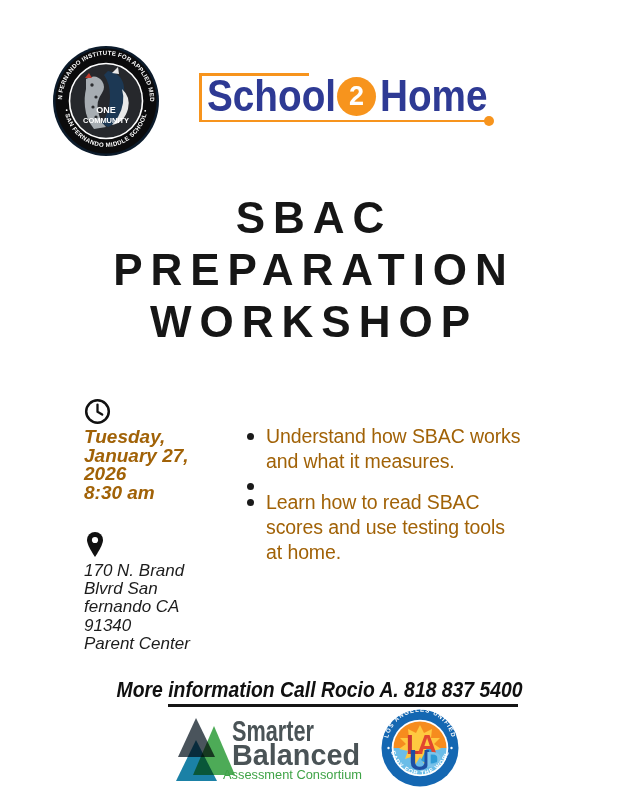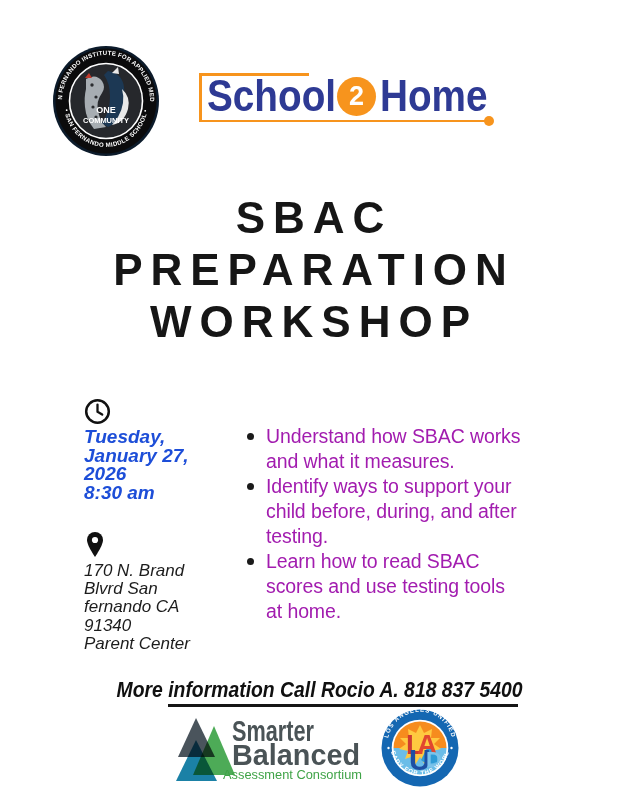--- a/index.html
+++ b/index.html
@@ -25,37 +25,37 @@
 
   
   .title{
     left:0;right:0;top:192px;text-align:center;color:#161616;
     font-size:44px;line-height:52px;font-weight:700;letter-spacing:8px;
     white-space:pre-line;padding-left:10px;
   }
 
   
   .datetime{
-    left:84px;top:428px;color:#1d4ed8;font-size:19px;line-height:18.5px;
+    left:84px;top:428px;color:#a16207;font-size:19px;line-height:18.5px;
     font-weight:700;font-style:italic;white-space:pre-line;
   }
   .address{
     left:84px;top:562px;color:#1c1c1c;font-size:17px;line-height:18.2px;
     font-style:italic;white-space:pre-line;
   }
 
   
   .bullets{left:244px;top:424px;width:316px;}
   .bullet-item{display:flex;align-items:flex-start;}
   .bullet-dot{
     flex:0 0 auto;width:7px;height:7px;border-radius:50%;background:#1a1a1a;
     margin:9px 12px 0 3px;
   }
   .bullet-text{
-    color:#a21caf;font-size:19.5px;line-height:25px;white-space:pre-line;
+    color:#a16207;font-size:19.5px;line-height:25px;white-space:pre-line;
     letter-spacing:-0.1px;
   }
 
   
   .info{
     left:0;right:0;top:677px;text-align:center;color:#101010;
     font-size:22px;line-height:26px;font-weight:700;font-style:italic;
     white-space:nowrap;transform:scaleX(.88);padding-left:24px;
   }
   .info-underline{left:168px;top:704px;width:350px;height:2.5px;background:#151515;}
@@ -134,23 +134,20 @@
 Parent Center</div>
 
 <div class="abs bullets">
   <div class="bullet-item">
     <span class="bullet-dot"></span>
     <span class="bullet-text">Understand how SBAC works
 and what it measures.</span>
   </div>
   <div class="bullet-item">
     <span class="bullet-dot"></span>
-    <span class="bullet-text">Identify ways to support your
-child before, during, and after
-testing.</span>
   </div>
   <div class="bullet-item">
     <span class="bullet-dot"></span>
     <span class="bullet-text">Learn how to read SBAC
 scores and use testing tools
 at home.</span>
   </div>
 </div>
 
 <div class="abs info">More information Call Rocio A. 818 837 5400</div>

